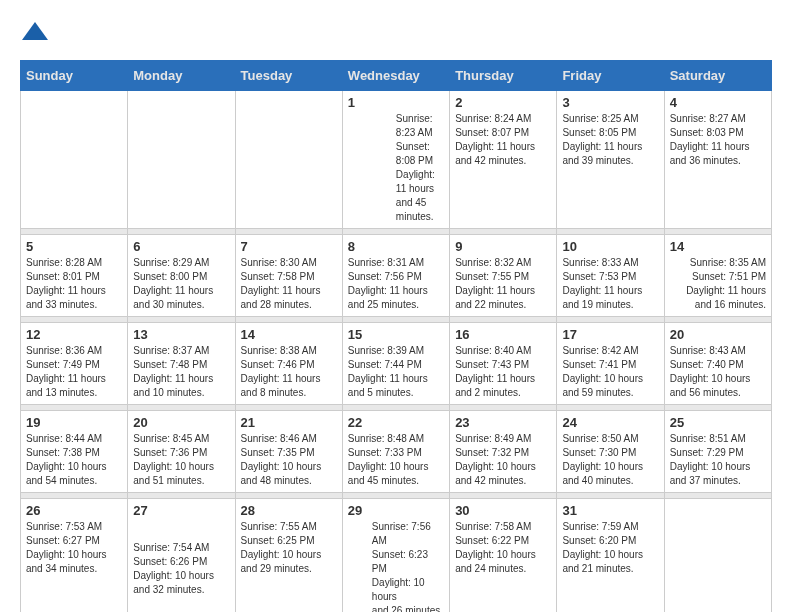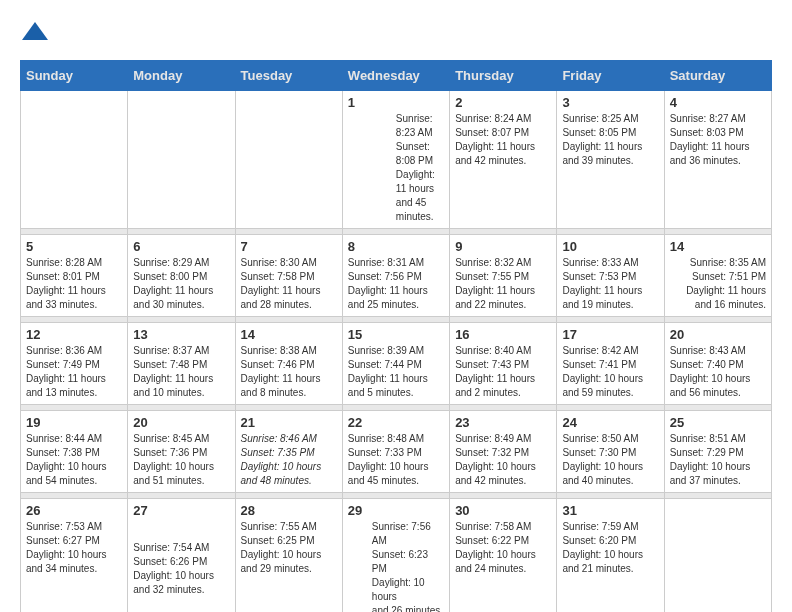--- a/index.html
+++ b/index.html
@@ -304,21 +304,21 @@
         </td>
         <td>
           <div class="day-number">20</div>
           <div class="day-info" style="white-space: pre-line;">Sunrise: 8:45 AM
 Sunset: 7:36 PM
 Daylight: 10 hours
 and 51 minutes.</div>
         </td>
         <td>
           <div class="day-number">21</div>
-          <div class="day-info" style="white-space: pre-line; font-style: italic;">Sunrise: 8:46 AM
+          <div class="day-info" style="white-space: pre-line;">Sunrise: 8:46 AM
 Sunset: 7:35 PM
 Daylight: 10 hours
 and 48 minutes.</div>
         </td>
         <td>
           <div class="day-number">22</div>
           <div class="day-info" style="white-space: pre-line;">Sunrise: 8:48 AM
 Sunset: 7:33 PM
 Daylight: 10 hours
 and 45 minutes.</div>

